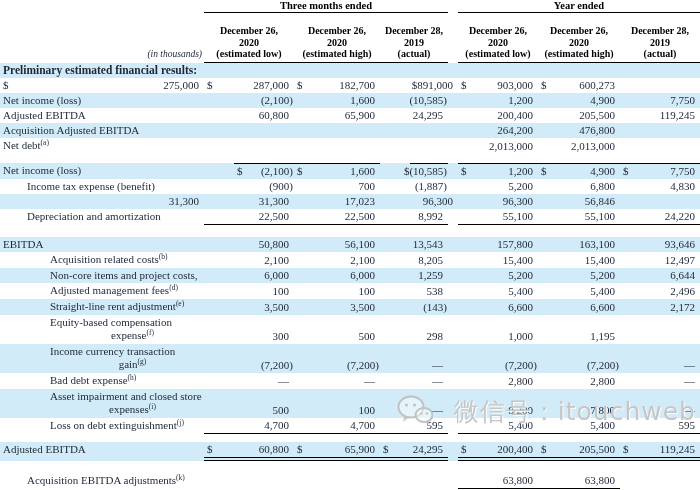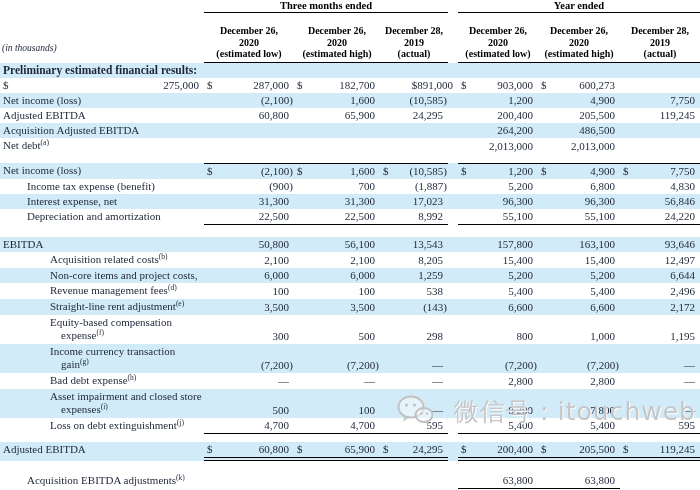--- a/index.html
+++ b/index.html
@@ -23,38 +23,38 @@
     text-align:center;font-weight:bold;font-size:10.5px;line-height:11px;
     border-bottom:1px solid var(--rule);padding-bottom:1px;color:#000;
   }
   .hcolrow{margin-top:1px;}
   .hcol{
     text-align:center;font-weight:bold;font-size:10px;line-height:11.5px;
     border-bottom:1px solid var(--rule);padding:11px 2px 2px 2px;color:#000;
     align-self:end;
   }
   .hlabel{
-    font-style:italic;font-size:9.5px;align-self:end;padding:0 2px 10px 2px;
+    font-style:italic;font-size:9.5px;align-self:end;padding:0 2px 4px 2px;text-align:right;
   }
   
   .trow{min-height:14px;font-size:11px;line-height:13px;}
   .stripe{background:var(--stripe);}
   .boldrow{font-weight:bold;font-size:11.5px;}
   .lcell{padding-top:1px;padding-bottom:1px;}
-  .lcell span{white-space:nowrap;}
+  .lcell span{white-space:nowrap;text-align:center;}
   .ind0{padding-left:3px;}
   .ind1{padding-left:27px;}
   .ind2{padding-left:50px;}
   .l2{display:block;padding-left:11px;}
   .sup{font-size:7.5px;position:relative;top:-3.5px;}
   .cell{
     display:flex;align-items:flex-end;justify-content:flex-end;
     padding:1px 5px 1px 2px;
   }
-  .cell.neg{padding-right:1px;}
+  .cell.neg{padding-right:1px;margin-left:30px;}
   .ds{margin-right:auto;padding-left:1px;}
   .bt{border-top:1px solid var(--rule);}
   .bb{border-bottom:1px solid var(--rule);}
   .bdbl{border-bottom:4px double var(--rule);}
   .spacer{width:700px;}
   
   .watermark{
     position:absolute;right:4px;bottom:6px;z-index:5;
     display:flex;gap:21px;
     color:#c6c6c6;font-size:25px;letter-spacing:1px;
@@ -199,21 +199,21 @@
       <div class="cols trow stripe">
         <div class="lcell ind0"><span>Acquisition Adjusted EBITDA</span></div>
         <div class="cell"></div>
         <div class="cell"></div>
         <div class="cell"></div>
         <div></div>
         <div class="cell">
           <span class="val">264,200</span>
         </div>
         <div class="cell">
-          <span class="val">486,500</span>
+          <span class="val">476,800</span>
         </div>
         <div class="cell"></div>
       </div>
       <div class="cols trow">
         <div class="lcell ind0"><span>Net debt</span><span class="sup">(a)</span></div>
         <div class="cell"></div>
         <div class="cell"></div>
         <div class="cell"></div>
         <div></div>
         <div class="cell">
@@ -269,21 +269,20 @@
           <span class="val">5,200</span>
         </div>
         <div class="cell">
           <span class="val">6,800</span>
         </div>
         <div class="cell">
           <span class="val">4,830</span>
         </div>
       </div>
       <div class="cols trow stripe">
-        <div class="lcell ind1"><span>Interest expense, net</span></div>
         <div class="cell">
           <span class="val">31,300</span>
         </div>
         <div class="cell">
           <span class="val">31,300</span>
         </div>
         <div class="cell">
           <span class="val">17,023</span>
         </div>
         <div></div>
@@ -380,21 +379,21 @@
           <span class="val">5,200</span>
         </div>
         <div class="cell">
           <span class="val">5,200</span>
         </div>
         <div class="cell">
           <span class="val">6,644</span>
         </div>
       </div>
       <div class="cols trow">
-        <div class="lcell ind2"><span>Revenue management fees</span><span class="sup">(d)</span></div>
+        <div class="lcell ind2"><span>Adjusted management fees</span><span class="sup">(d)</span></div>
         <div class="cell">
           <span class="val">100</span>
         </div>
         <div class="cell">
           <span class="val">100</span>
         </div>
         <div class="cell">
           <span class="val">538</span>
         </div>
         <div></div>
@@ -435,23 +434,20 @@
         <div class="cell">
           <span class="val">300</span>
         </div>
         <div class="cell">
           <span class="val">500</span>
         </div>
         <div class="cell">
           <span class="val">298</span>
         </div>
         <div></div>
-        <div class="cell">
-          <span class="val">800</span>
-        </div>
         <div class="cell">
           <span class="val">1,000</span>
         </div>
         <div class="cell">
           <span class="val">1,195</span>
         </div>
       </div>
       <div class="cols trow stripe">
         <div class="lcell ind2"><span>Income currency transaction</span><span class="l2"><span>gain</span><span class="sup">(g)</span></span></div>
         <div class="cell neg">

